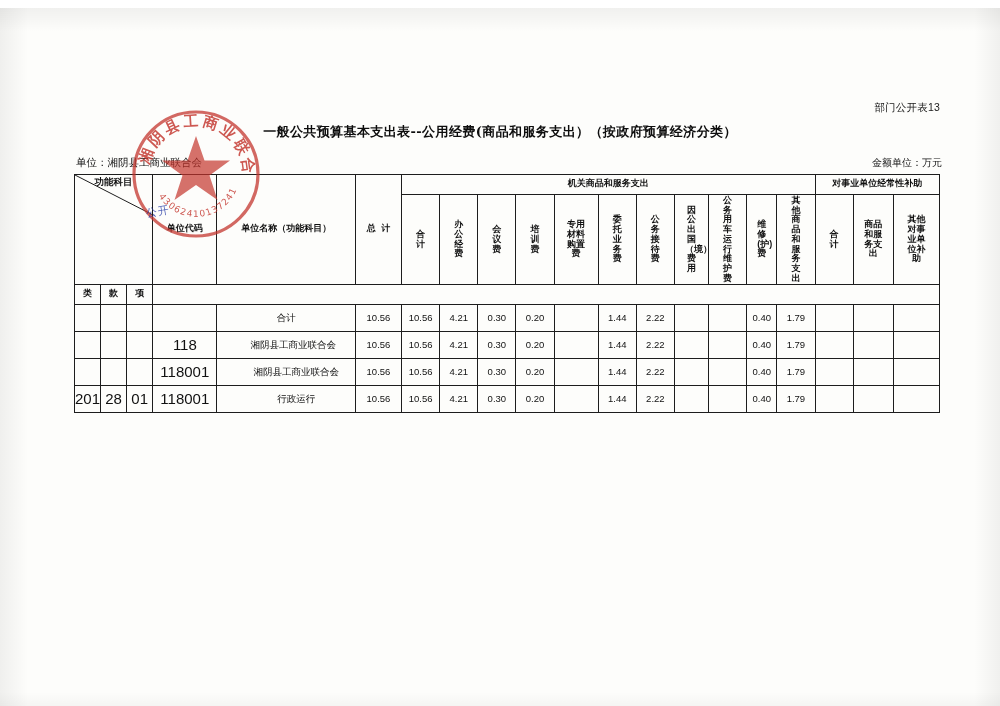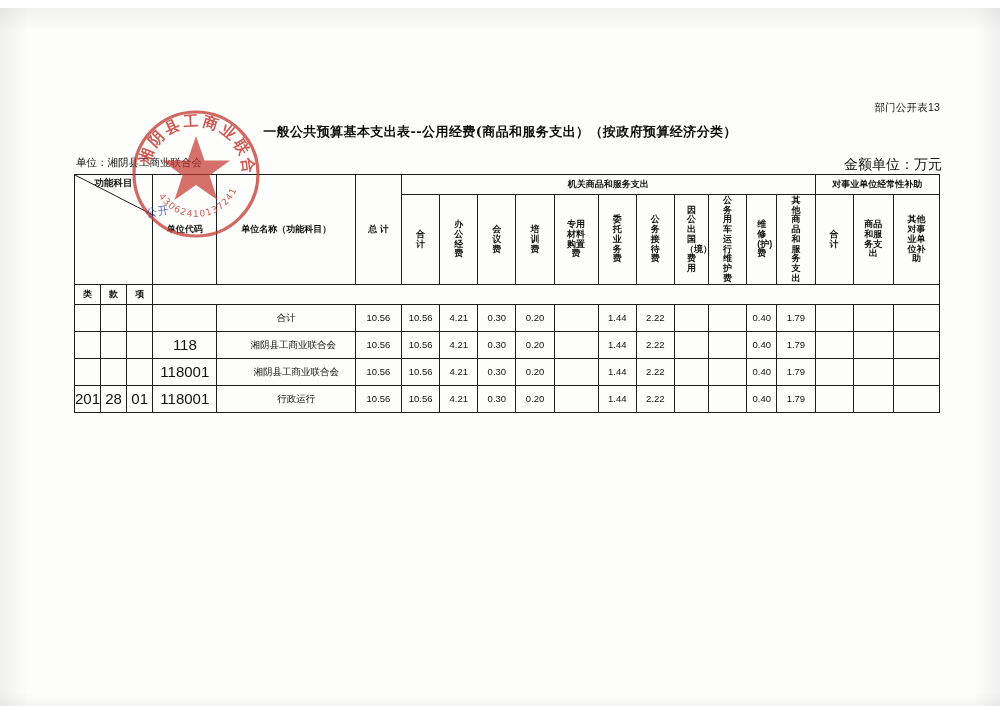--- a/index.html
+++ b/index.html
@@ -64,21 +64,21 @@
     top: 148px;
     font-size: 10.5px;
     color: #111;
     white-space: nowrap;
     font-family: Liberation Serif, serif;
   }
   .amount-line {
     position: absolute;
     right: 58px;
     top: 148px;
-    font-size: 14px;
+    font-size: 10px;
     color: #111;
     white-space: nowrap;
   }
 
   
   table.budget {
     position: absolute;
     left: 74px;
     top: 166px;
     width: 866px;
@@ -96,20 +96,21 @@
     line-height: 1.08;
     font-weight: normal;
   }
   table.budget thead th {
     font-weight: bold;
     font-size: 9px;
     padding: 1px 1px;
   }
   .hgroup {
     height: 20px;
+    font-family: Liberation Mono, monospace;
   }
   .hleaf {
     height: 54px;
   }
   .vwrap {
     display: block;
     padding: 0 9px;
     word-break: break-all;
   }
   .corner {

